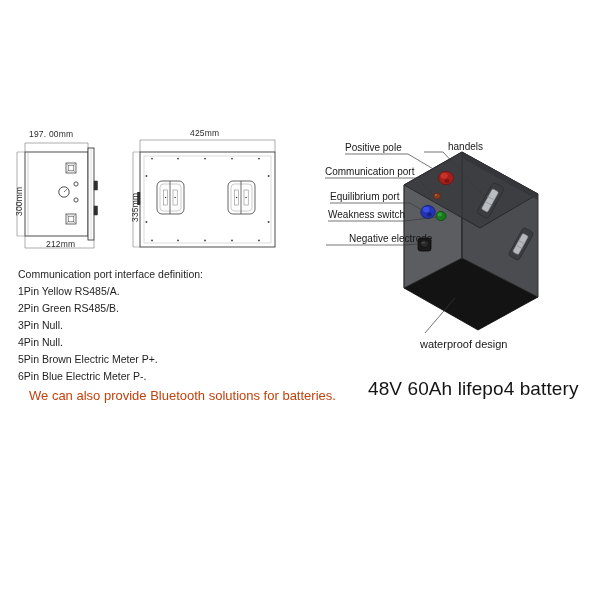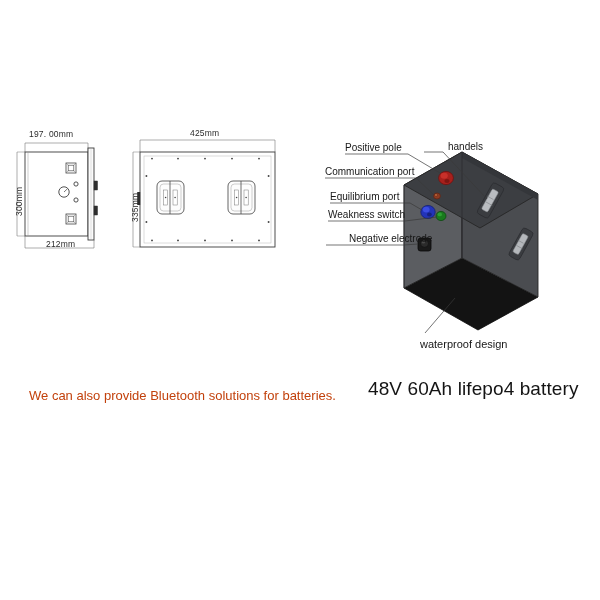--- a/index.html
+++ b/index.html
@@ -305,20 +305,29 @@
   <div class="dim-text" style="left:29px; top:129px;">197. 00mm</div>
 
   <div class="dim-text" style="left:46px; top:239px;">212mm</div>
 
   <div class="dim-text dim-vert" style="left:14px; top:216px;">300mm</div>
 
   <div class="dim-text" style="left:190px; top:128px;">425mm</div>
 
   <div class="dim-text dim-vert" style="left:130px; top:222px;">335mm</div>
 
+  <div id="spec-block">
+    <div class="spec-title">Communication port interface definition:</div>
+    <div class="spec-pin">1Pin Yellow RS485/A.</div>
+    <div class="spec-pin">2Pin Green RS485/B.</div>
+    <div class="spec-pin">3Pin Null.</div>
+    <div class="spec-pin">4Pin Null.</div>
+    <div class="spec-pin">5Pin Brown Electric Meter P+.</div>
+    <div class="spec-pin">6Pin Blue Electric Meter P-.</div>
+  </div>
 
   <div id="spec-footer">We can also provide Bluetooth solutions for batteries.</div>
 
   <div class="callout" style="left:345px; top:142px;">Positive pole</div>
 
   <div class="callout" style="left:424px; top:141px;padding-left:24px;">handels</div>
 
   <div class="callout" style="left:325px; top:166px;text-align:right;">Communication port</div>
 
   <div class="callout" style="left:330px; top:191px;">Equilibrium port</div>

